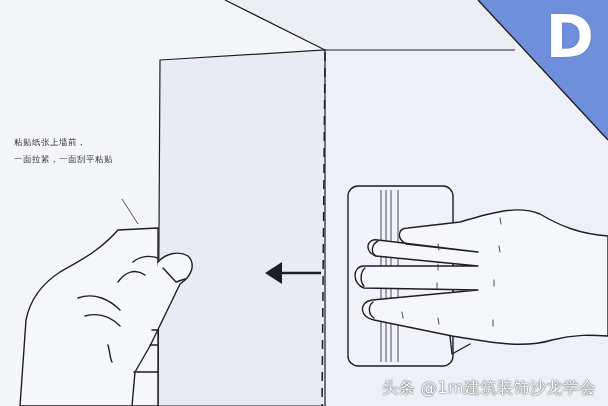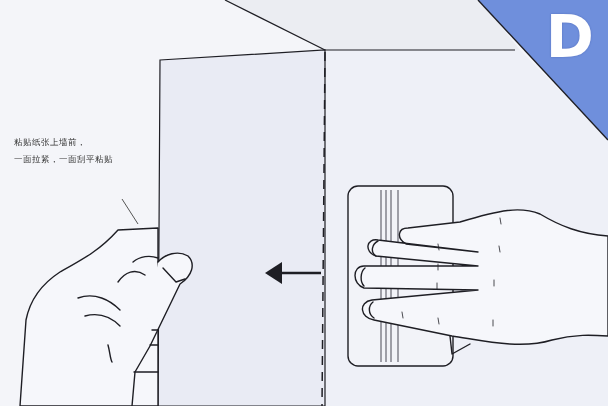--- a/index.html
+++ b/index.html
@@ -88,13 +88,14 @@
       <path d="M500,218 L501,224 M499,246 L500,252 M494,280 L494,286 M493,320 L493,326" fill="none" stroke-width="0.8"></path>
       <path d="M402,312 L403,318 M438,318 L439,324" fill="none" stroke-width="0.8"></path>
     </g>
   </svg>
 
   <div class="step-label">D</div>
 
   <div class="annotation"><span>粘贴纸张上墙前，</span>
 <span>一面拉紧，一面刮平粘贴</span></div>
 
+  <div class="watermark">头条 @1m建筑装饰沙龙学会</div>
 </div>
 
 </body></html>

